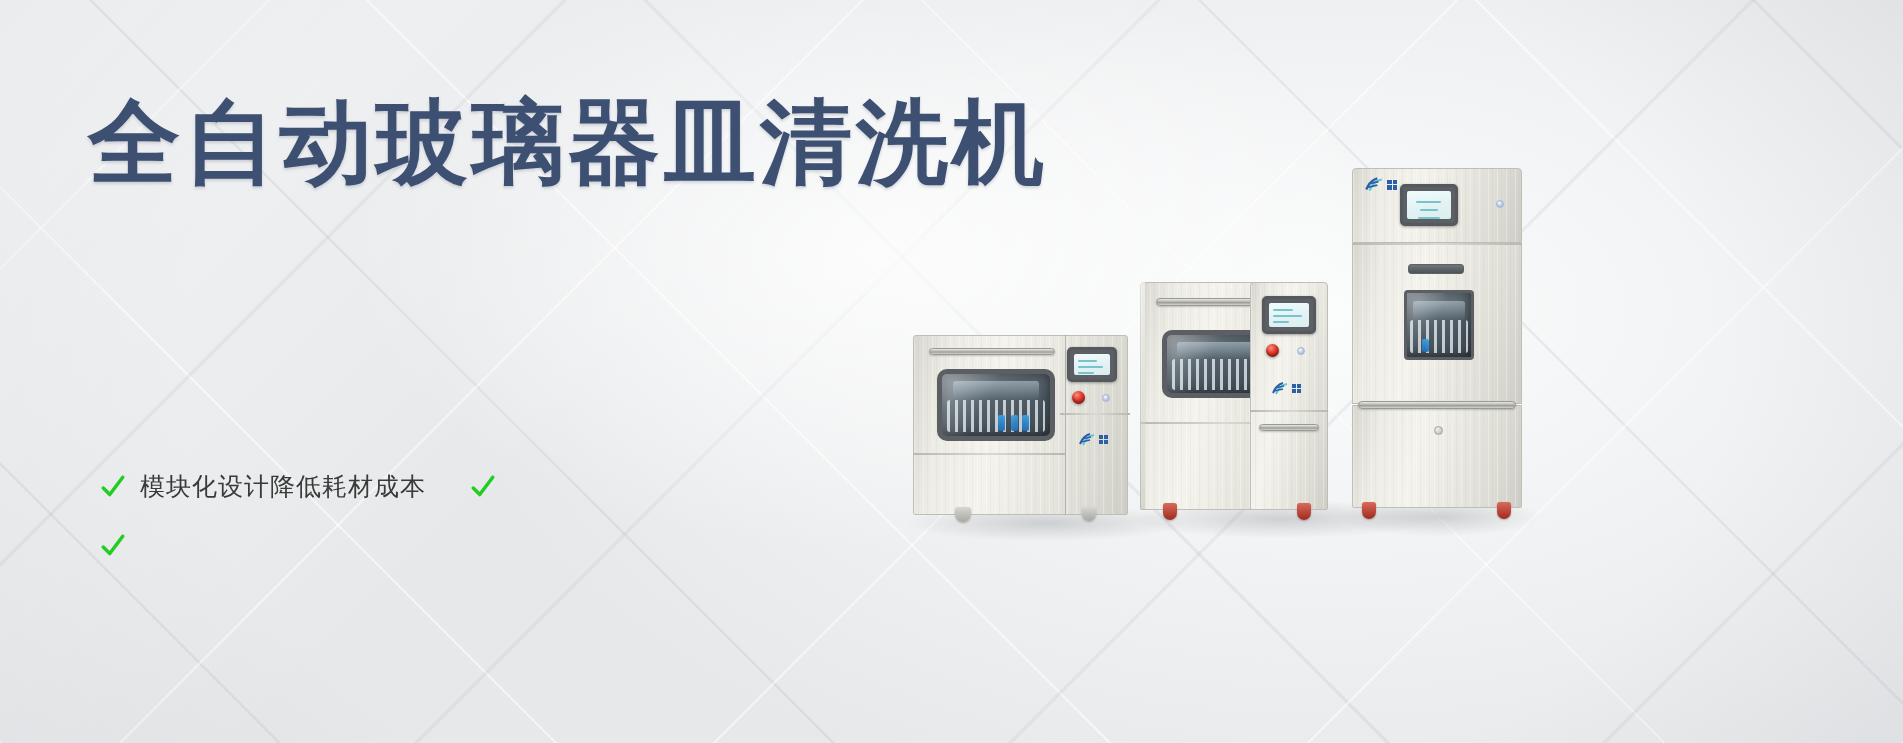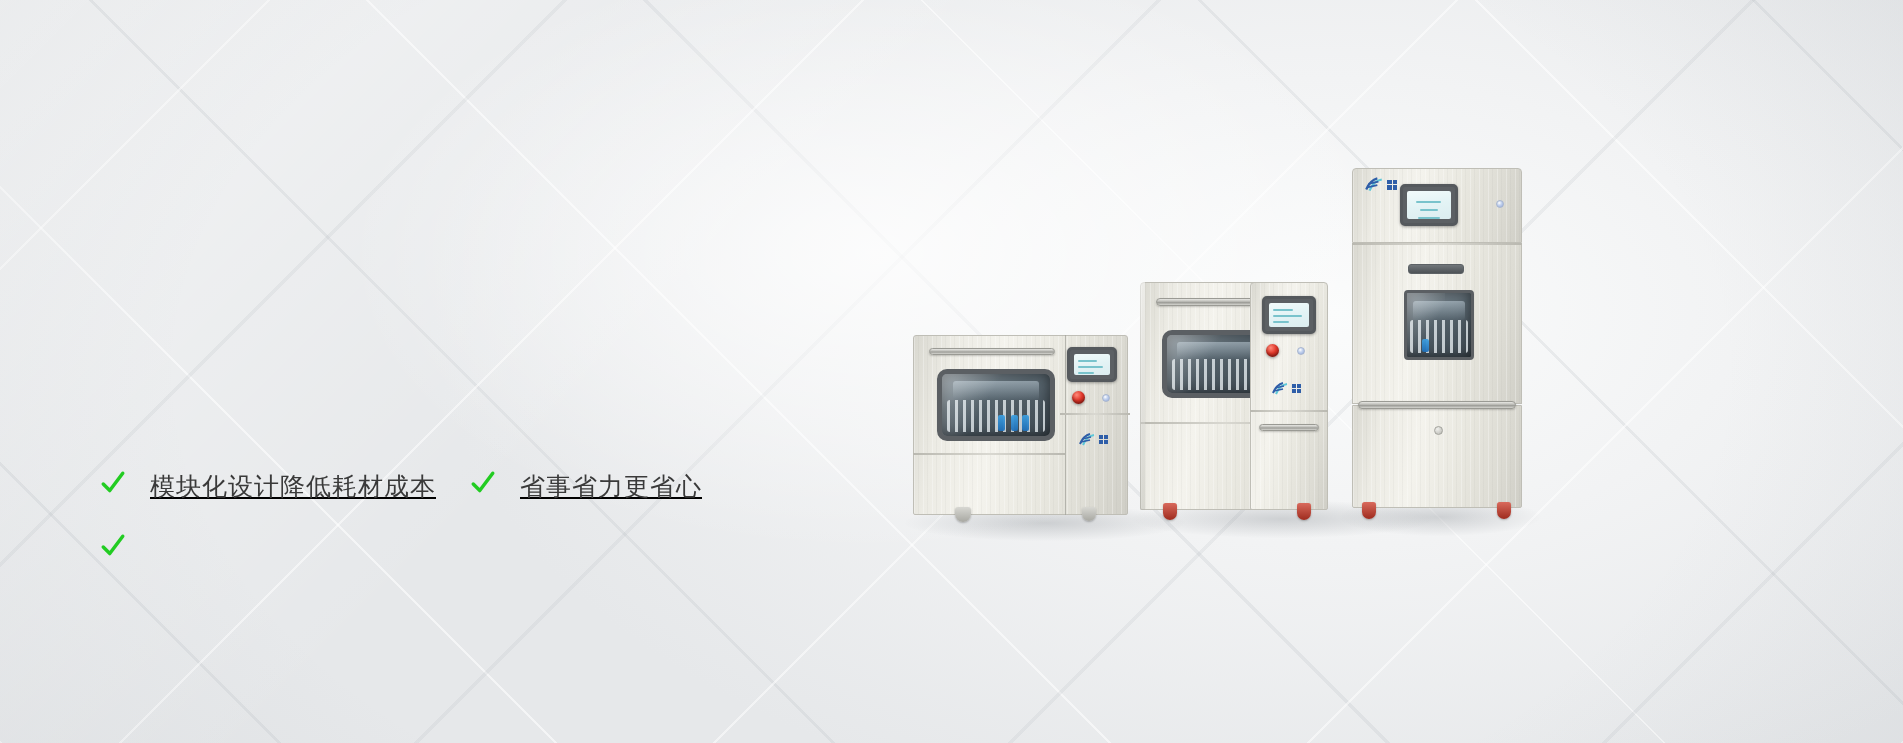--- a/index.html
+++ b/index.html
@@ -57,21 +57,21 @@
     font-family:"DejaVu Sans","Liberation Sans",sans-serif;
     text-shadow:0 1px 2px rgba(190,150,110,0.25);
   }
   .subtitle .dash{letter-spacing:-2px;}
 
   .features{
     position:absolute;left:100px;top:470px;
     display:grid;grid-template-columns:370px auto;
     row-gap:30px;column-gap:0px;
   }
-  .feat{display:flex;gap:24px;text-decoration:underline;}
+  .feat{display:flex;align-items:center;gap:14px;}
   .check{
     width:26px;height:26px;flex:0 0 26px;display:block;
   }
   .feat-label{
     font-size:25px;color:#3a3a3a;letter-spacing:1px;white-space:nowrap;
     font-family:"DejaVu Sans","Liberation Sans",sans-serif;
   }
 
   
   .machines{position:absolute;left:0;top:0;width:1903px;height:743px;z-index:4;}
@@ -314,34 +314,34 @@
 
       <div class="steel" style="position:absolute;left:0;top:237px;width:170px;height:103px;border-radius:0 0 2px 2px;"></div>
       <div class="handle" style="left:6px;top:233px;width:158px;height:8px;"></div>
       <div class="knob" style="left:82px;top:258px;width:9px;height:9px;"></div>
     </div>
     <div class="caster red" style="left:1362px;top:502px;width:14px;height:17px;"></div>
     <div class="caster red" style="left:1497px;top:502px;width:14px;height:17px;"></div>
   </div>
 
   <div class="copy">
+    <div class="title">全自动玻璃器皿清洗机</div>
 
 
     <div class="features">
       <div class="feat">
         <svg class="check" viewBox="0 0 24 24">
           <path d="M3 13 L9 19 L21 3" fill="none" stroke="#22cc22" stroke-width="3.2" stroke-linecap="round" stroke-linejoin="round"></path>
         </svg>
         <span class="feat-label">模块化设计降低耗材成本</span>
       </div>
       <div class="feat">
         <svg class="check" viewBox="0 0 24 24">
           <path d="M3 13 L9 19 L21 3" fill="none" stroke="#22cc22" stroke-width="3.2" stroke-linecap="round" stroke-linejoin="round"></path>
         </svg>
-        <span class="feat-label">省事省力更省心</span>
       </div>
       <div class="feat">
         <svg class="check" viewBox="0 0 24 24">
           <path d="M3 13 L9 19 L21 3" fill="none" stroke="#22cc22" stroke-width="3.2" stroke-linecap="round" stroke-linejoin="round"></path>
         </svg>
       </div>
     </div>
   </div>
 
 </div>

